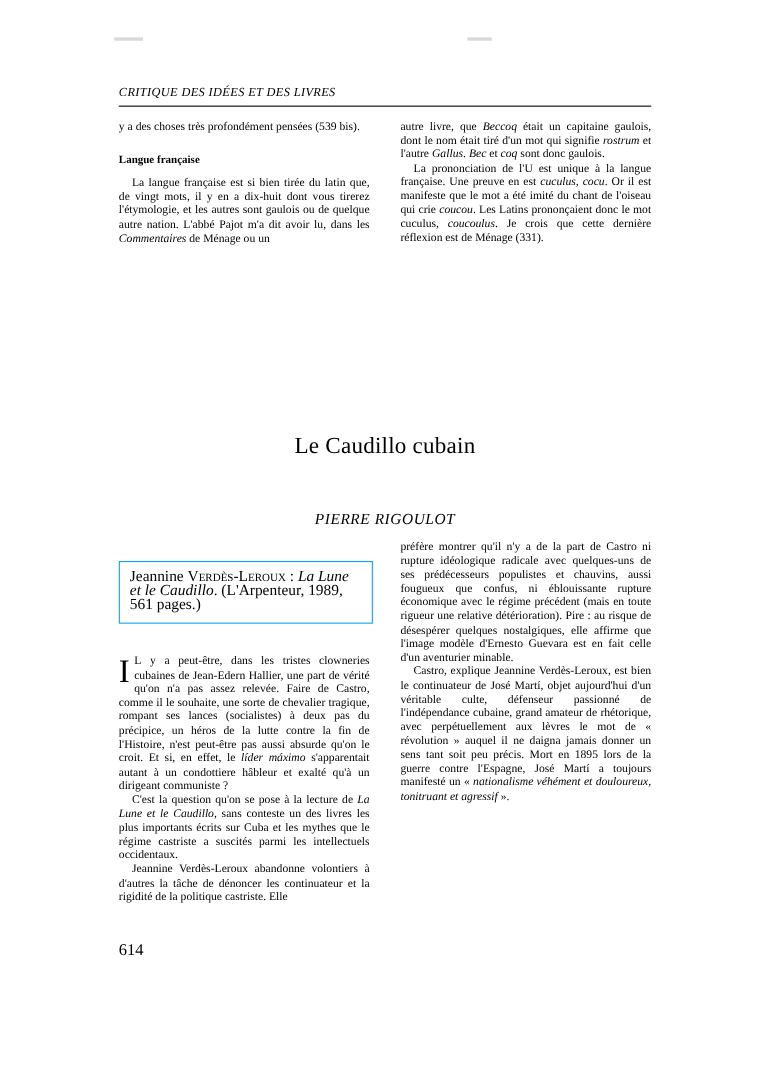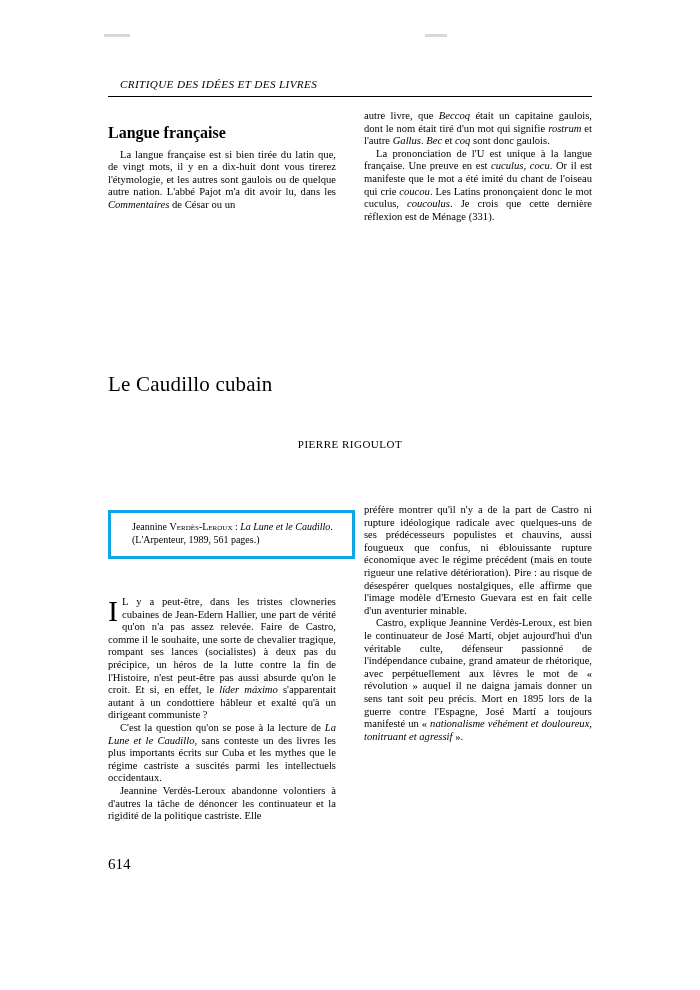--- a/index.html
+++ b/index.html
@@ -30,21 +30,20 @@
   .mark-b { left: 425px; top: 34px; width: 22px; }
 
   .running-head {
     position: absolute;
     left: 108px;
     top: 78px;
     font-style: italic;
     font-variant: small-caps;
     font-size: 11.2px;
     letter-spacing: 0.35px;
-    margin-left: 12px;
   }
   .head-rule {
     position: absolute;
     left: 108px;
     top: 96px;
     width: 484px;
     height: 1px;
     background: #000;
   }
 
@@ -58,63 +57,65 @@
     hyphens: auto;
   }
   .top-left  { left: 108px; top: 110px; width: 228px; }
   .top-right { left: 364px; top: 110px; width: 228px; }
 
   .col p { margin: 0; }
   .col p.indent { text-indent: 12px; }
 
   h2.section {
     font-family: "Liberation Serif", serif;
-    font-size: 16px;
+    font-size: 10px;
     font-weight: bold;
     margin: 17px 0 9px 0;
   }
 
   
   .article-title {
     position: absolute;
     left: 108px;
-    top: 371px;
+    top: 392px;
     width: 484px;
+    text-align: center;
     font-size: 21px;
     line-height: 27px;
     letter-spacing: 0.2px;
   }
   .byline {
     position: absolute;
     left: 108px;
-    top: 438px;
+    top: 465px;
     width: 484px;
     text-align: center;
+    font-style: italic;
     font-variant: small-caps;
-    font-size: 11px;
+    font-size: 14px;
     letter-spacing: 0.5px;
   }
 
   
   .refbox {
     position: absolute;
     left: 108px;
     top: 510px;
     width: 211px;
-    border: 3px solid #0ea5e9;
-    padding: 8px 9px 9px 21px;
-    font-size: 10px;
+    border: 1px solid #0ea5e9;
+    padding: 8px 9px 9px 9px;
+    font-size: 14px;
     line-height: 12.8px;
   }
   .refbox .sc { font-variant: small-caps; }
   .refbox i { font-style: italic; }
 
   
   .body-left  { left: 108px; top: 596px; width: 228px; }
-  .body-right { left: 364px; top: 504px; width: 228px; }
+  .body-right { left: 364px; top: 492px; width: 228px; }
 
   .dropcap-para {
     position: relative;
     min-height: 30px;
   }
   .dropcap {
     float: left;
     font-size: 30px;
     line-height: 26px;
     padding: 2px 4px 0 0;
@@ -135,22 +136,23 @@
 
 <div class="page">
 
   <div class="scan-mark mark-a"></div>
   <div class="scan-mark mark-b"></div>
 
   <div class="running-head">CRITIQUE DES IDÉES ET DES LIVRES</div>
   <div class="head-rule"></div>
 
   <div class="col top-left">
+    <p>y a des choses très profondément pensées (539 bis).</p>
     <h2 class="section">Langue française</h2>
-    <p class="indent"><span>La langue française est si bien tirée du latin que, de vingt mots, il y en a dix-huit dont vous tirerez l'étymologie, et les autres sont gaulois ou de quelque autre nation. L'abbé Pajot m'a dit avoir lu, dans les </span><i>Commentaires</i><span> de César ou un</span></p>
+    <p class="indent"><span>La langue française est si bien tirée du latin que, de vingt mots, il y en a dix-huit dont vous tirerez l'étymologie, et les autres sont gaulois ou de quelque autre nation. L'abbé Pajot m'a dit avoir lu, dans les </span><i>Commentaires</i><span> de Ménage ou un</span></p>
   </div>
 
   <div class="col top-right">
     <p><span>autre livre, que </span><i>Beccoq</i><span> était un capitaine gaulois, dont le nom était tiré d'un mot qui signifie </span><i>rostrum</i><span> et l'autre </span><i>Gallus</i><span>. </span><i>Bec</i><span> et </span><i>coq</i><span> sont donc gaulois.</span></p>
     <p class="indent"><span>La prononciation de l'U est unique à la langue française. Une preuve en est </span><i>cuculus, cocu</i><span>. Or il est manifeste que le mot a été imité du chant de l'oiseau qui crie </span><i>coucou</i><span>. Les Latins prononçaient donc le mot cuculus, </span><i>coucoulus</i><span>. Je crois que cette dernière réflexion est de Ménage (331).</span></p>
   </div>
 
   <div class="article-title">
     <div>Le Caudillo cubain</div>
   </div>

